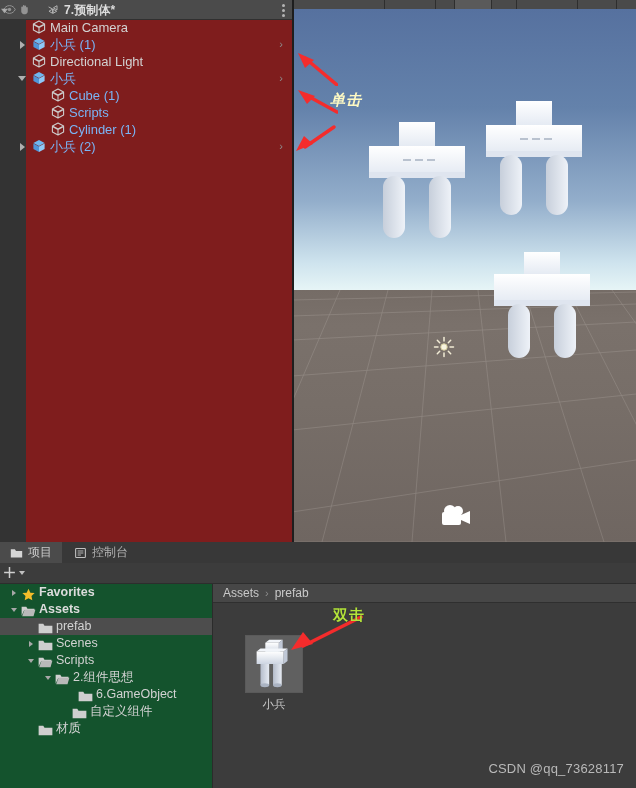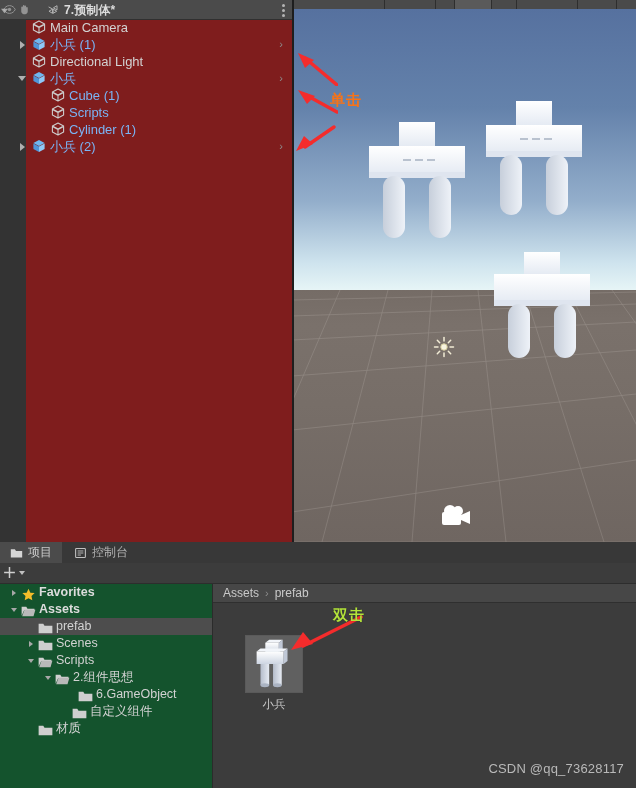--- a/index.html
+++ b/index.html
@@ -43,21 +43,21 @@
   #ground{position:absolute;left:0;top:290px;width:344px;height:252px;
           background:linear-gradient(to bottom,#756c66 0%,#7a716b 14%,#776e68 45%,#6f6661 100%);}
   #grid{position:absolute;left:0;top:290px;width:344px;height:252px;opacity:.30;}
   #scene-border{position:absolute;left:0;top:0;width:2px;height:542px;background:#1e1e1e;z-index:7;}
 
   .char{position:absolute;}
 
   
   .arrow{position:absolute;z-index:9;pointer-events:none;}
   .anno-txt{position:absolute;z-index:10;font-size:15px;font-weight:bold;white-space:nowrap;}
-  #anno-click{color:#f97316;letter-spacing:1px;}
+  #anno-click{color:#fef9c3;letter-spacing:1px;font-style:italic;}
   #anno-dbl{color:#b3e33b;letter-spacing:1px;text-shadow:0 0 1px rgba(0,0,0,.4);}
 
   
   #project{position:absolute;left:0;top:542px;width:636px;height:246px;background:#383838;}
   #proj-tabs{position:absolute;left:0;top:0;width:636px;height:21px;background:#383838;
              border-bottom:1px solid #be185d;}
   .ptab{position:absolute;top:0;height:21px;display:flex;align-items:center;gap:5px;
         padding:0 10px;font-size:12px;color:#c8c8c8;box-sizing:border-box;}
   #ptab-0{left:0;background:#4b4b4b;}
   #ptab-1{left:64px;background:#383838;color:#b2b2b2;}

